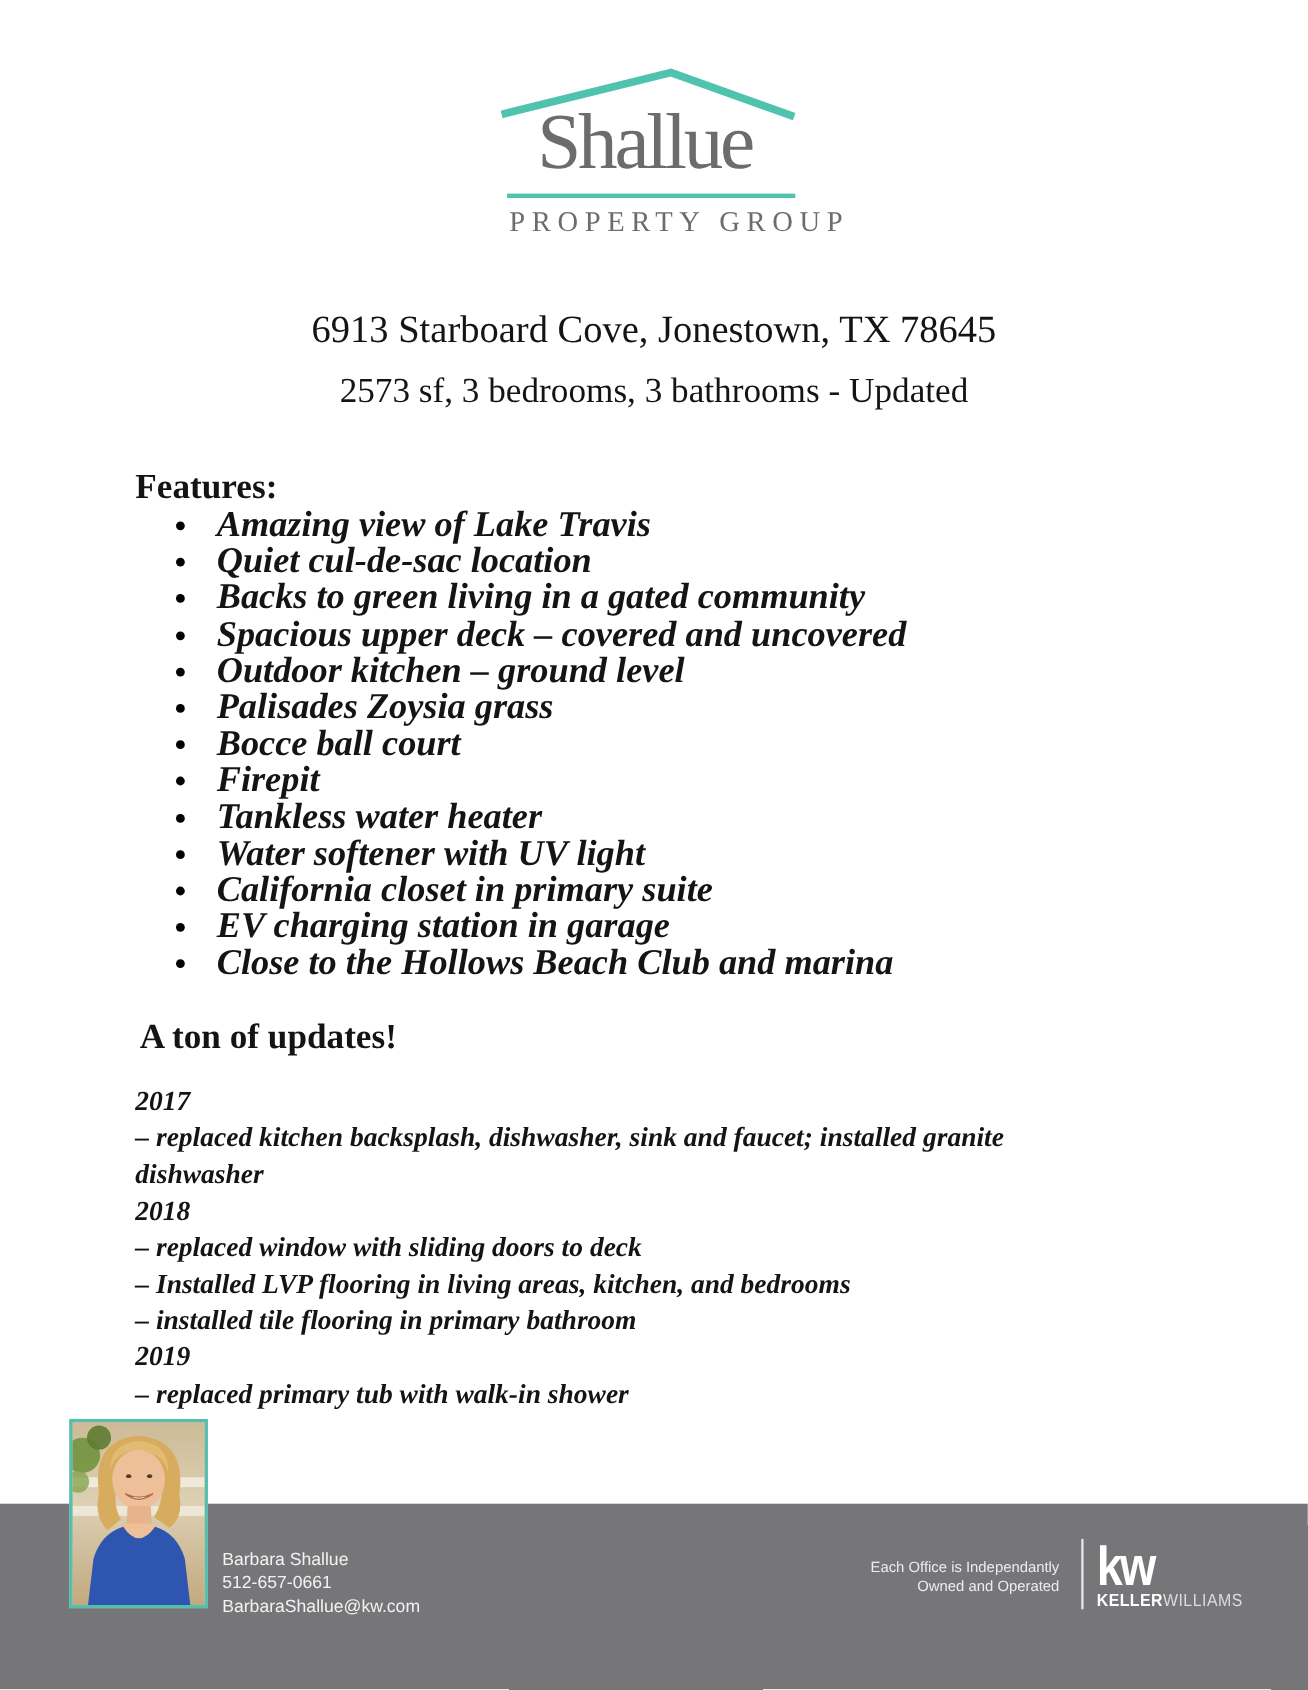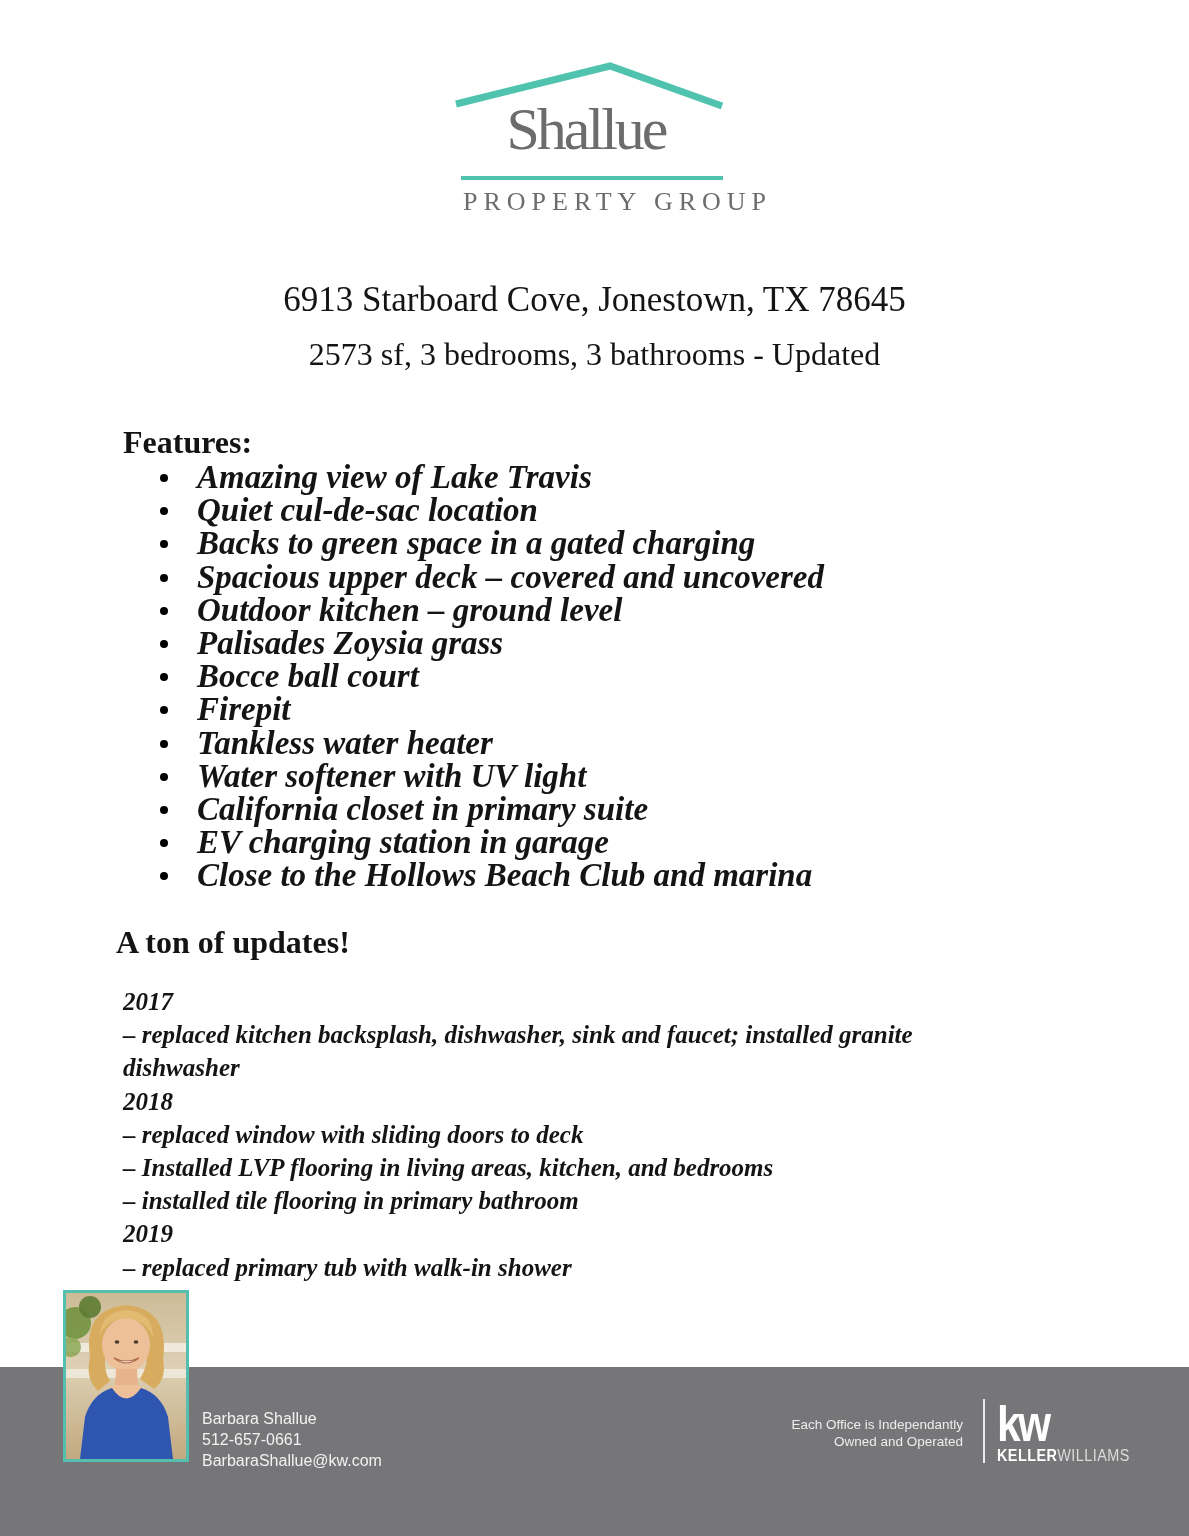--- a/index.html
+++ b/index.html
@@ -5,41 +5,41 @@
   html,body { margin:0; padding:0; background:#ffffff; }
   #page {
     position:relative; width:1189px; height:1536px;
     background:#ffffff; overflow:hidden;
     font-family:"Liberation Serif", serif; color:#141414;
   }
   
   .logo-roof { position:absolute; left:452px; top:58px; width:276px; height:54px; }
   .logo-name {
     position:absolute; left:0; right:17px; top:82px; text-align:center;
-    font-size:60px; line-height:94px; letter-spacing:-3px; color:#6b6c6e;
+    font-size:72px; line-height:94px; letter-spacing:-3px; color:#6b6c6e;
   }
   .logo-underline { position:absolute; left:461px; top:176px; width:262px; height:4px; background:#4fc3ae; }
   .logo-tagline {
     position:absolute; left:0; right:0; top:187px; text-align:center;
     font-size:26px; letter-spacing:6px; color:#6b6c6e;padding-left:46px;
   }
   
   .address  { position:absolute; left:0; right:0; top:280px; text-align:center; font-size:35px; }
   .summary  { position:absolute; left:0; right:0; top:336px; text-align:center; font-size:32px; }
   
   .features-heading { position:absolute; left:123px; top:423px; font-size:32px; font-weight:bold; line-height:38px; }
   .features-list {
     position:absolute; left:123px; top:461px; width:960px;
     list-style:none; margin:0; padding:0;
     font-size:33px; font-weight:bold; font-style:italic;
   }
   .features-list li { display:flex; align-items:flex-start; line-height:33.2px; }
   .dot { flex:none; width:8px; height:8px; border-radius:50%; background:#000; margin:13px 29px 0 37px; }
   
-  .updates-heading { position:absolute; left:116px; top:923px; font-size:32px; font-weight:bold; line-height:38px; }
+  .updates-heading { position:absolute; left:127px; top:923px; font-size:32px; font-weight:bold; line-height:38px; }
   .updates-lines {
     position:absolute; left:123px; top:985px; width:990px;
     font-size:25px; font-weight:bold; font-style:italic; line-height:33.2px;
   }
   
   .footer-bar { position:absolute; left:0; top:1367px; width:1189px; height:169px; background:#767679; }
   .photo-frame {
     position:absolute; left:63px; top:1290px; width:126px; height:172px;
     border:3px solid #54bfae; box-sizing:border-box; background:#d8cbb0;
   }
@@ -85,21 +85,21 @@
       <li>
         <span class="dot"></span>
         <span>Amazing view of Lake Travis</span>
       </li>
       <li>
         <span class="dot"></span>
         <span>Quiet cul-de-sac location</span>
       </li>
       <li>
         <span class="dot"></span>
-        <span>Backs to green space in a gated charging</span>
+        <span>Backs to green living in a gated community</span>
       </li>
       <li>
         <span class="dot"></span>
         <span>Spacious upper deck – covered and uncovered</span>
       </li>
       <li>
         <span class="dot"></span>
         <span>Outdoor kitchen – ground level</span>
       </li>
       <li>

